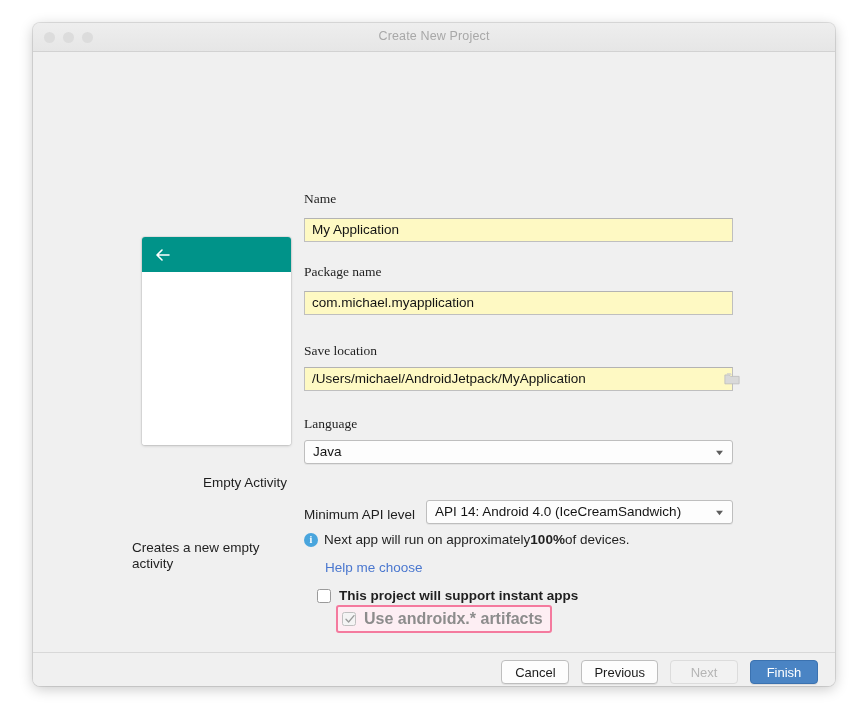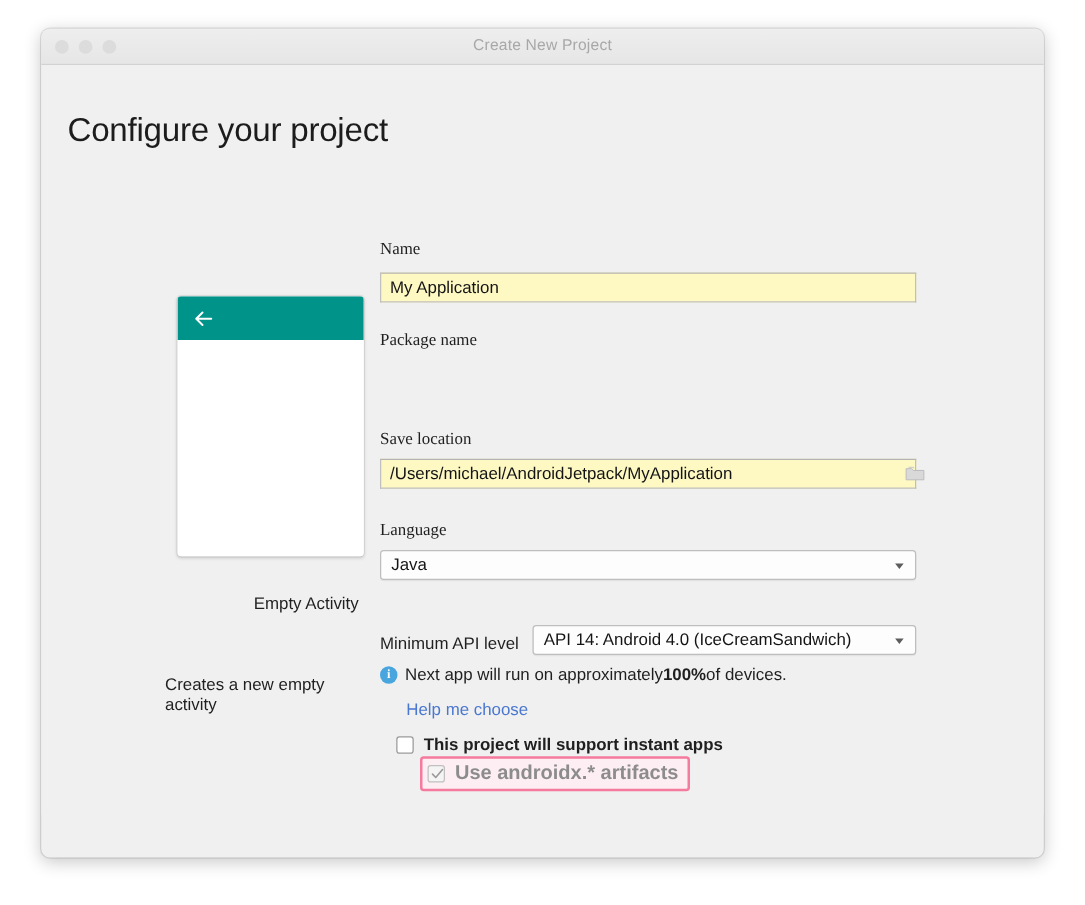--- a/index.html
+++ b/index.html
@@ -330,38 +330,38 @@
     <div id="traffic">
       <div class="dot"></div>
       <div class="dot"></div>
       <div class="dot"></div>
     </div>
     <div id="win-title">Create New Project</div>
   </div>
 
   <div id="content">
 
-    <div id="page-title">Configure your project</div>
 
     <div id="preview-card">
       <div id="preview-appbar">
         <svg id="back-arrow" viewBox="0 0 18 18">
           <path d="M15 9 H3.6 M8 4 L3 9 L8 14" fill="none" stroke="#ffffff" stroke-width="1.6" stroke-linecap="round" stroke-linejoin="round"></path>
         </svg>
       </div>
       <div id="preview-body"></div>
     </div>
 
     <div id="tpl-name">Empty Activity</div>
     <div id="tpl-desc">Creates a new empty activity</div>
 
     <div class="field-label" style="top:139px">Name</div>
     <div class="textfield" style="top:166px" placeholder="My Application">My Application</div>
 
     <div class="field-label" style="top:212px">Package name</div>
+    <div class="textfield" style="top:239px" placeholder="com.example.myapplication">com.michael.myapplication</div>
 
     <div class="field-label" style="top:291px">Save location</div>
     <div class="textfield withicon" style="top:315px" placeholder="/Users/michael/AndroidStudioProjects/MyApplication">/Users/michael/AndroidJetpack/MyApplication</div>
     <svg id="folder-icon" style="position:absolute; left:691px; top:320px;" viewBox="0 0 18 14">
       <path d="M1 3 h5 l1.4 1.6 H17 V13 H1 Z" fill="#d9d9d9" stroke="#bcbcbc" stroke-width="0.9"></path>
       <path d="M3.2 1.2 h4.4 l1.3 1.5 H3.2 Z" fill="#cfcfcf"></path>
     </svg>
 
     <div class="field-label" style="top:364px">Language</div>
     <div class="combo" style="left:271px; top:388px; width:429px;">
@@ -397,14 +397,22 @@
       <span class="cbox">
         <svg class="check" viewBox="0 0 12 12">
           <path d="M2 6.3 L4.6 9 L10 2.6" fill="none" stroke="#9a9a9a" stroke-width="1.3" stroke-linecap="round" stroke-linejoin="round"></path>
         </svg>
       </span>
       <span class="lbl">Use androidx.* artifacts</span>
     </div>
 
   </div>
 
+  <div id="footer">
+    <div id="btnrow">
+      <div class="btn normal">Cancel</div>
+      <div class="btn normal">Previous</div>
+      <div class="btn disabled">Next</div>
+      <div class="btn primary">Finish</div>
+    </div>
+  </div>
 
 </div>
 
 </body></html>

